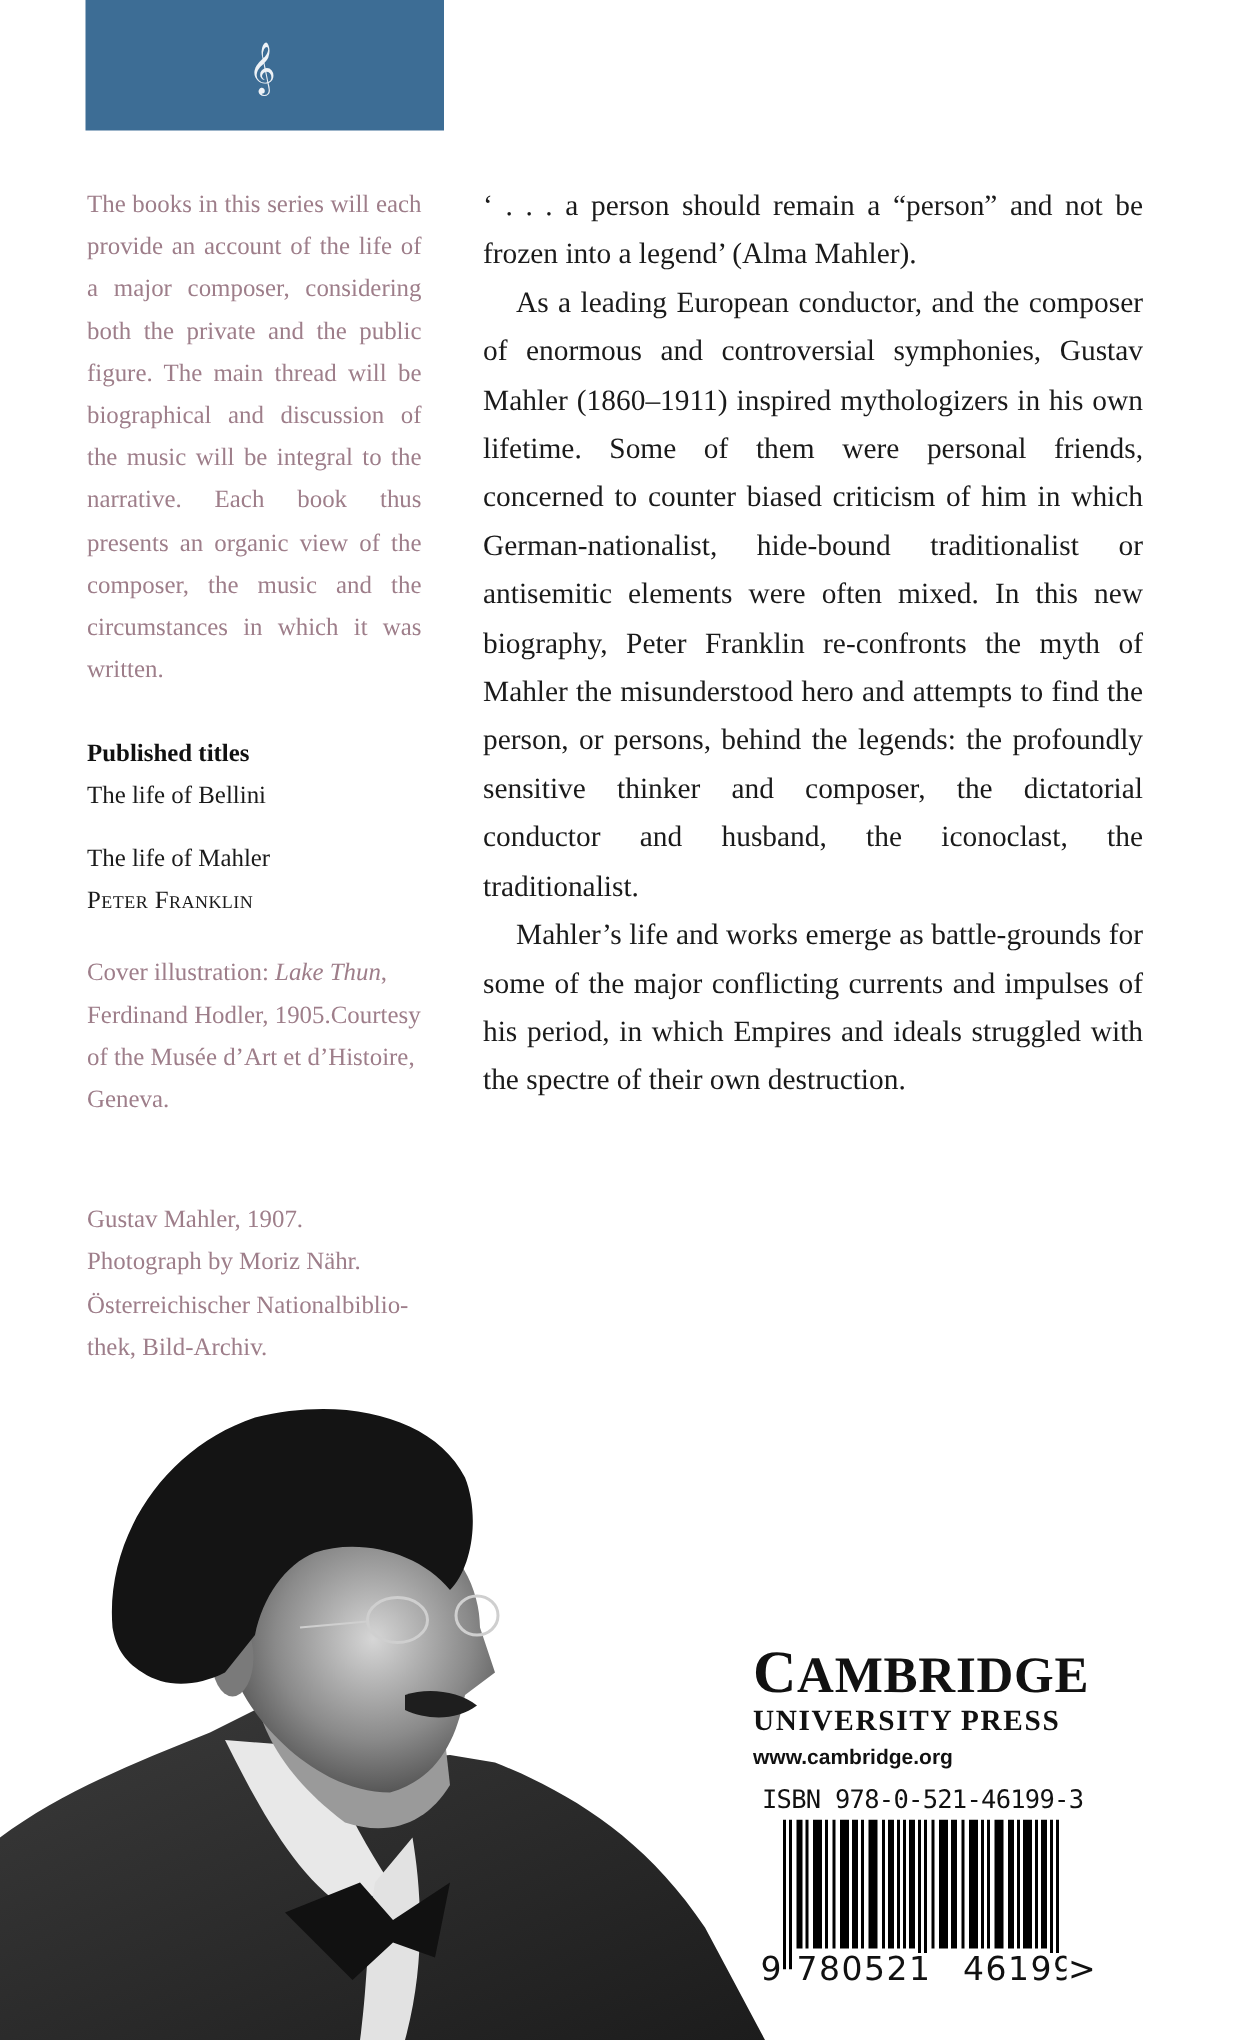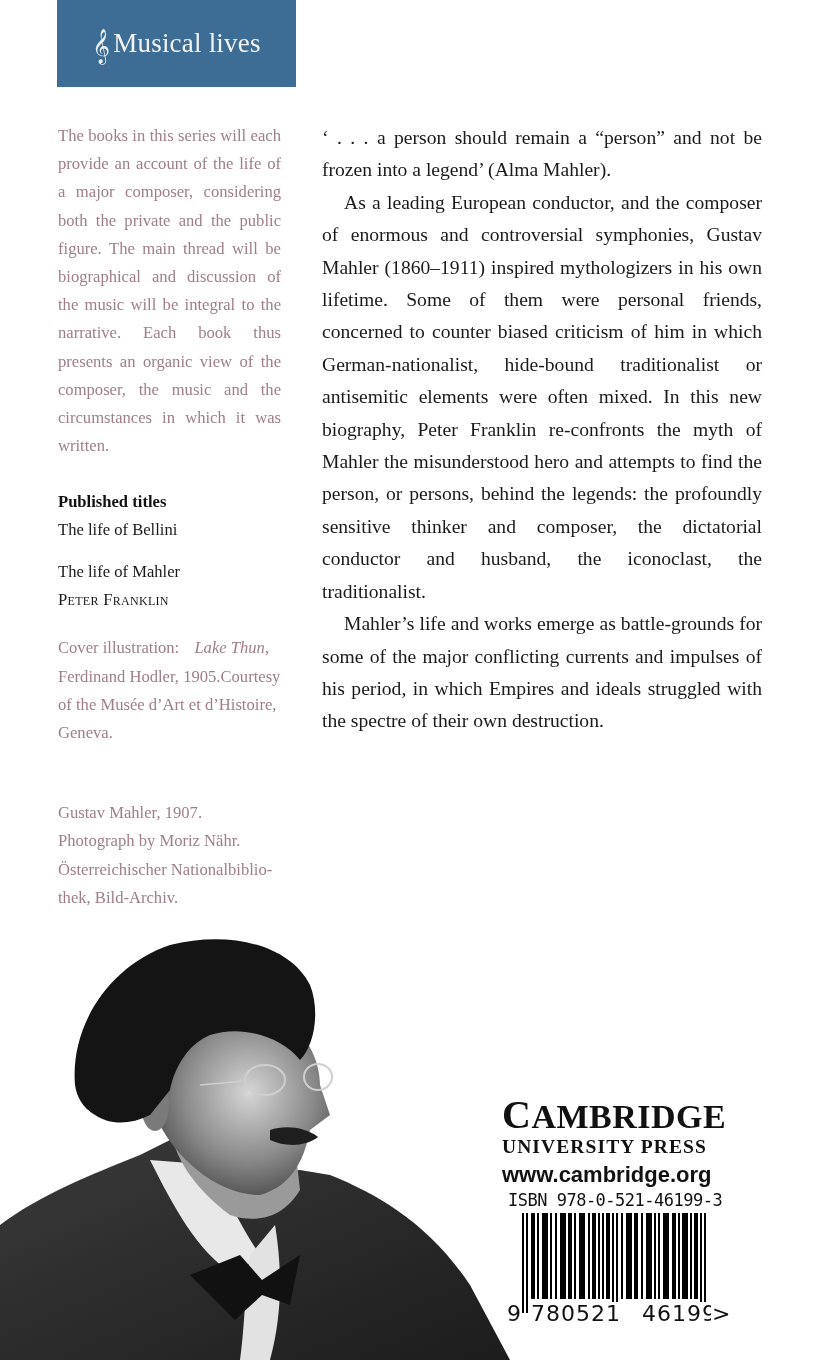--- a/index.html
+++ b/index.html
@@ -69,21 +69,20 @@
     }
     .published .gap {
       height: 14px;
     }
     .caption {
       color: #9e7e8a;
       line-height: 28.2px;
       margin-top: 20px;
     }
     .caption em {
-      margin-left: 11px;
     }
     .caption2 {
       color: #9e7e8a;
       line-height: 28.2px;
       margin-top: 52px;
     }
     .right-col {
       position: absolute;
       left: 322px;
       top: 122px;
@@ -127,21 +126,21 @@
       font-size: 19.5px;
       font-weight: bold;
       letter-spacing: 1.1px;
       line-height: 22px;
       color: #111;
       margin-top: 2px;
     }
     .publisher .url {
       font-family: "Liberation Sans", "DejaVu Sans", sans-serif;
       font-weight: bold;
-      font-size: 22px;
+      font-size: 14px;
       color: #111;
       margin-top: 4px;
     }
     .barcode-block {
       position: absolute;
       left: 508px;
       top: 1190px;
       width: 230px;
     }
     .isbn-line {
@@ -171,21 +170,20 @@
       background: #fff;
       padding: 0 1px;
       line-height: 24px;
     }
   </style>
 </head>
 <body>
 
 <div class="series-banner">
   <span class="clef">𝄞</span>
-  <span>Musical lives</span>
 </div>
 
 <div class="left-col">
   <p class="series-blurb">The books in this series will each provide an account of the life of a major composer, considering both the private and the public figure. The main thread will be biographical and discussion of the music will be integral to the narrative. Each book thus presents an organic view of the composer, the music and the circumstances in which it was written.</p>
 
   <div class="published">
     <div class="heading">Published titles</div>
     <div class="book-title">The life of Bellini</div>
     <div class="gap"></div>
     <div class="book-title">The life of Mahler</div>

